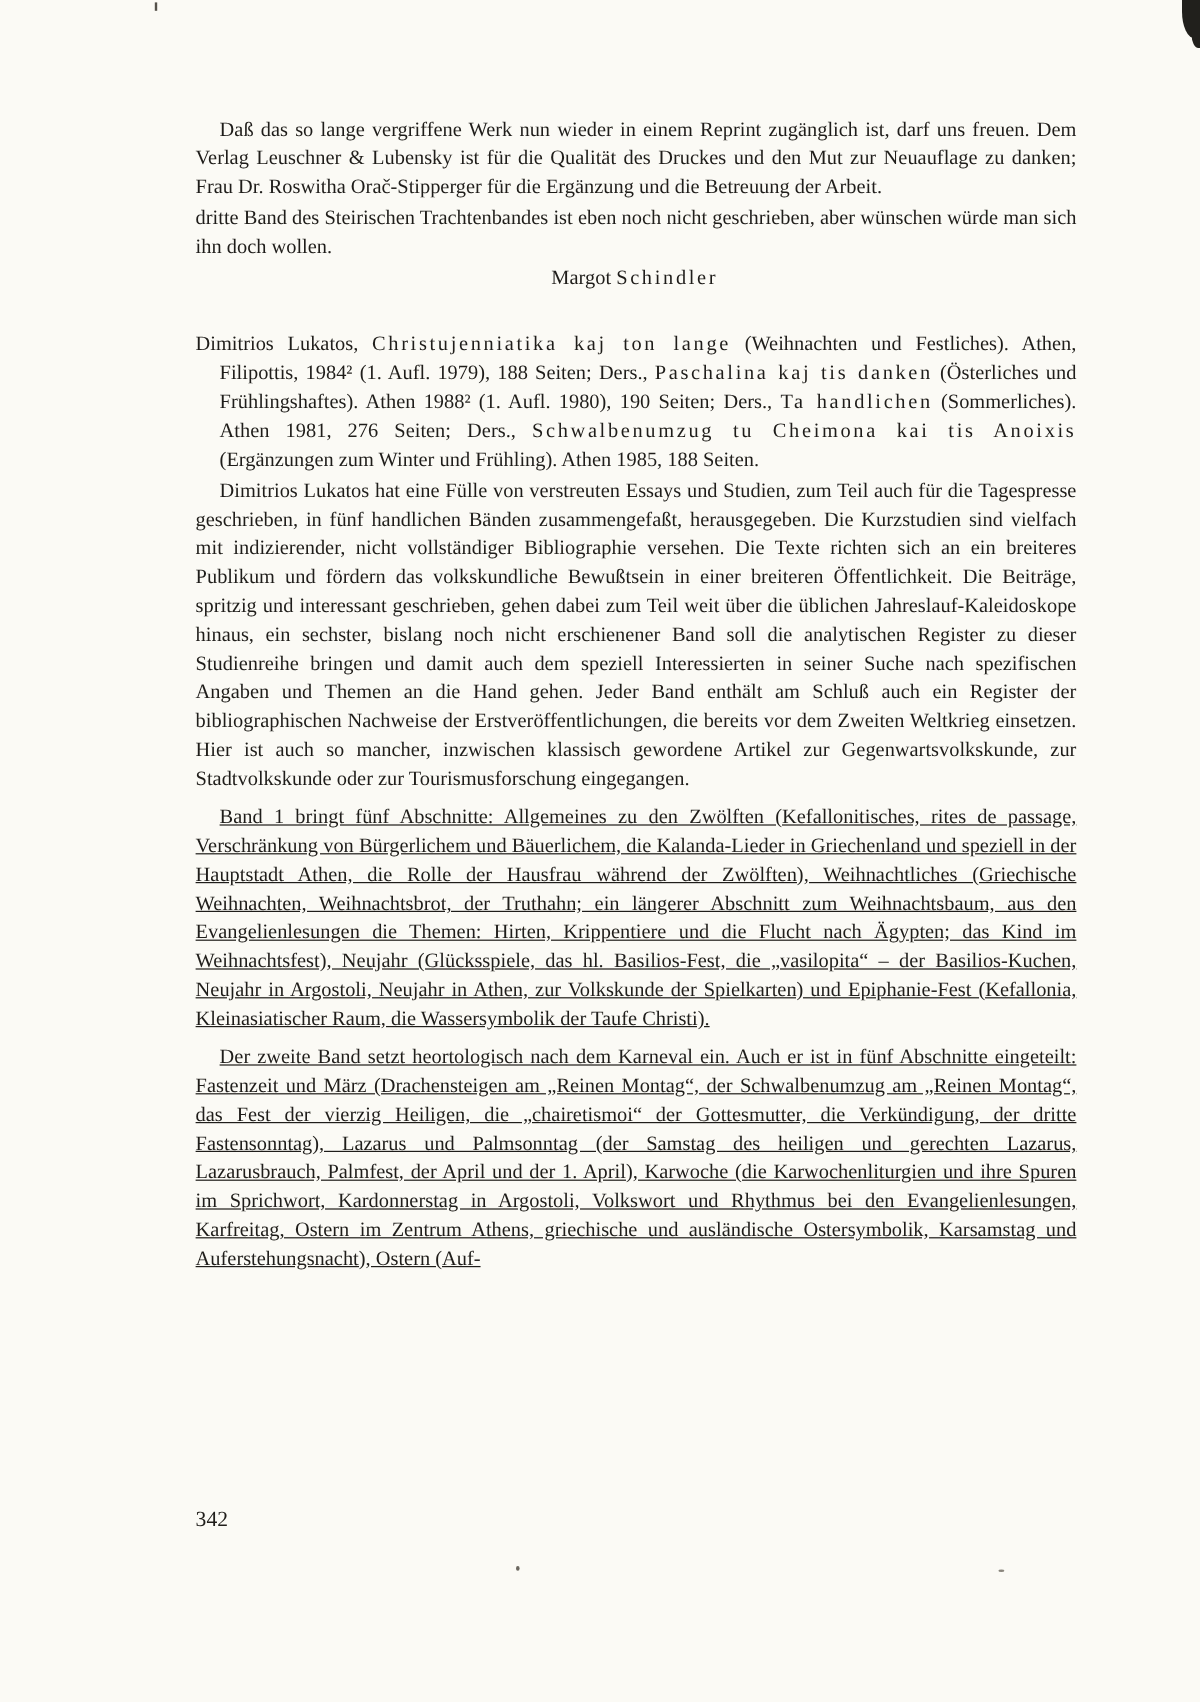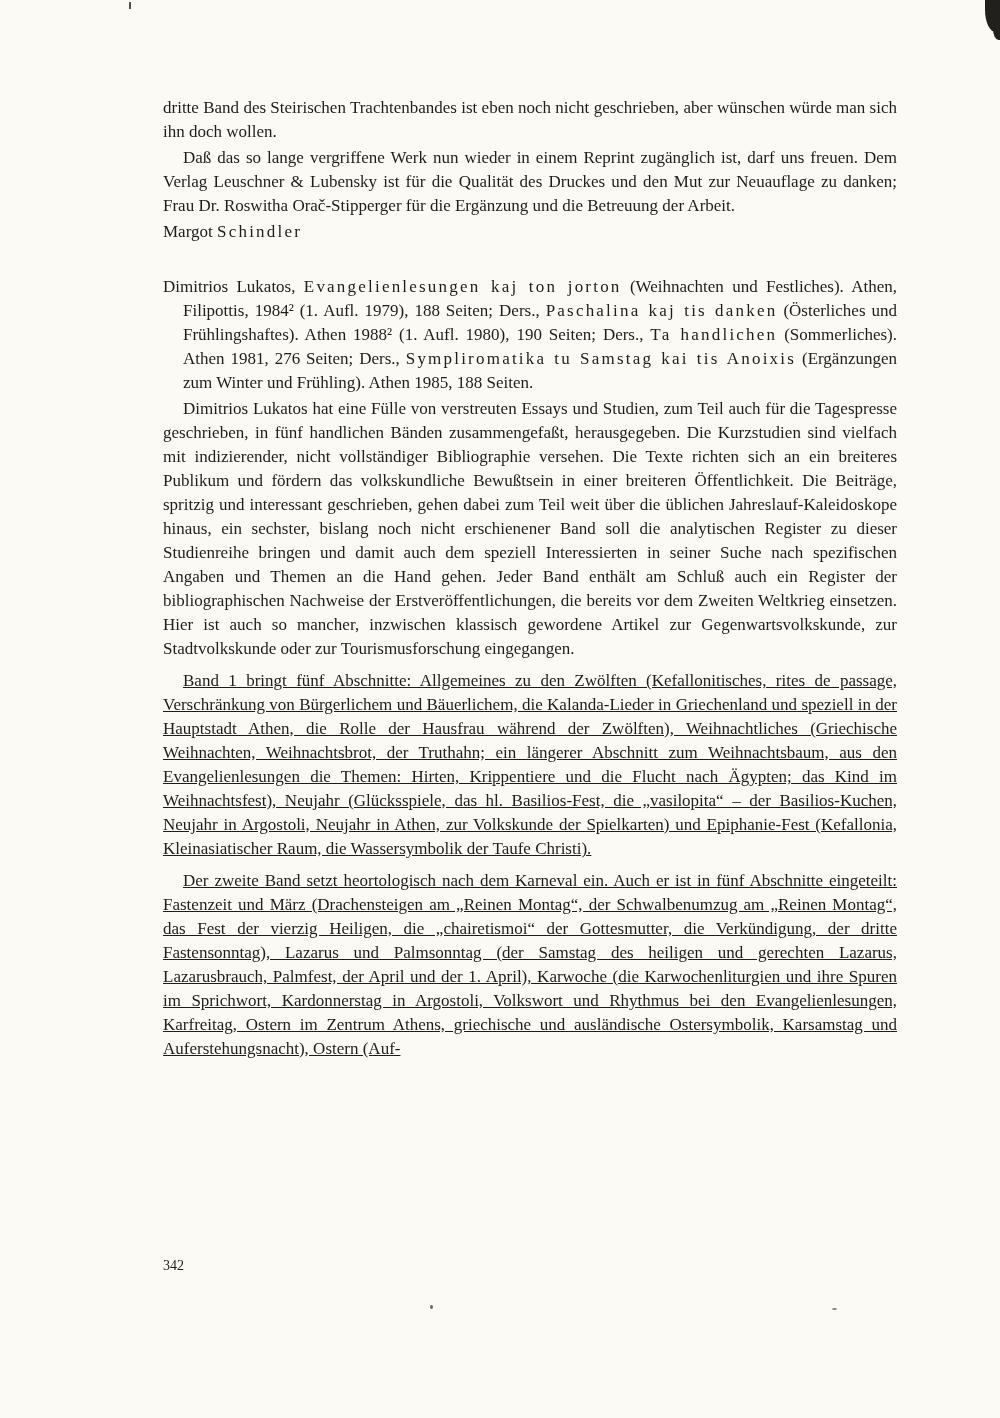--- a/index.html
+++ b/index.html
@@ -23,34 +23,34 @@
     width: 734px;
     font-size: 17px;
     line-height: 24px;
     text-align: justify;
     text-justify: inter-word;
   }
   p { margin: 0; }
   .body-par { text-indent: 20px; margin-top: 2px; }
   .no-indent { text-indent: 0; }
   .spaced-before { margin-top: 8px; text-decoration: underline; }
-  .signature { text-align: left; margin-top: 2px; padding-right: 2px; }
+  .signature { text-align: center; margin-top: 2px; padding-right: 2px; }
   .sperr { letter-spacing: 0.13em; }
   .bold { font-weight: 400; }
   .review-heading {
     margin-top: 31px;
     padding-left: 20px;
     text-indent: -20px;
     margin-bottom: 2px;
   }
   .page-number {
     position: absolute;
     left: 163px;
     top: 1254px;
-    font-size: 14px;
+    font-size: 18px;
     line-height: 24px;
   }
   
   .artifact { position: absolute; background: #26241f; }
   .corner-blob {
     right: 0; top: 0;
     width: 15px; height: 32px;
     border-radius: 0 0 0 70%;
     background: #21201c;
   }
@@ -85,41 +85,41 @@
 
 <div class="scan-page">
 
   <div class="artifact corner-blob"></div>
   <div class="artifact top-left-dash"></div>
   <div class="artifact speck-1"></div>
   <div class="artifact speck-2"></div>
 
   <main class="text-block">
 
+    <p class="body-par">Daß das so lange vergriffene Werk nun wieder in einem Reprint zugänglich ist, darf uns freuen. Dem Verlag Leuschner &amp; Lubensky ist für die Qualität des Druckes und den Mut zur Neuauflage zu danken; Frau Dr. Roswitha Orač-Stipperger für die Ergänzung und die Betreuung der Arbeit.</p>
+
     <p class="body-par no-indent">dritte Band des Steirischen Trachtenbandes ist eben noch nicht geschrieben, aber wünschen würde man sich ihn doch wollen.</p>
-
-    <p class="body-par">Daß das so lange vergriffene Werk nun wieder in einem Reprint zugänglich ist, darf uns freuen. Dem Verlag Leuschner &amp; Lubensky ist für die Qualität des Druckes und den Mut zur Neuauflage zu danken; Frau Dr. Roswitha Orač-Stipperger für die Ergänzung und die Betreuung der Arbeit.</p>
 
     <p class="signature">
       <span>Margot</span>
       <span class="sperr">Schindler</span>
     </p>
 
     <p class="review-heading">
       <b class="bold">Dimitrios Lukatos,</b>
-      <span class="sperr">Evangelienlesungen kaj ton jorton</span>
+      <span class="sperr">Christujenniatika kaj ton lange</span>
       <span>(Weihnachten und Festliches). Athen, Filipottis, 1984² (1. Aufl. 1979), 188 Seiten;</span>
       <b class="bold">Ders.,</b>
       <span class="sperr">Paschalina kaj tis danken</span>
       <span>(Österliches und Frühlingshaftes). Athen 1988² (1. Aufl. 1980), 190 Seiten;</span>
       <b class="bold">Ders.,</b>
       <span class="sperr">Ta handlichen</span>
       <span>(Sommerliches). Athen 1981, 276 Seiten;</span>
       <b class="bold">Ders.,</b>
-      <span class="sperr">Sympliromatika tu Samstag kai tis Anoixis</span>
+      <span class="sperr">Schwalbenumzug tu Cheimona kai tis Anoixis</span>
       <span>(Ergänzungen zum Winter und Frühling). Athen 1985, 188 Seiten.</span>
     </p>
 
     <p class="body-par">Dimitrios Lukatos hat eine Fülle von verstreuten Essays und Studien, zum Teil auch für die Tagespresse geschrieben, in fünf handlichen Bänden zusammengefaßt, herausgegeben. Die Kurzstudien sind vielfach mit indizierender, nicht vollständiger Bibliographie versehen. Die Texte richten sich an ein breiteres Publikum und fördern das volkskundliche Bewußtsein in einer breiteren Öffentlichkeit. Die Beiträge, spritzig und interessant geschrieben, gehen dabei zum Teil weit über die üblichen Jahreslauf-Kaleidoskope hinaus, ein sechster, bislang noch nicht erschienener Band soll die analytischen Register zu dieser Studienreihe bringen und damit auch dem speziell Interessierten in seiner Suche nach spezifischen Angaben und Themen an die Hand gehen. Jeder Band enthält am Schluß auch ein Register der bibliographischen Nachweise der Erstveröffentlichungen, die bereits vor dem Zweiten Weltkrieg einsetzen. Hier ist auch so mancher, inzwischen klassisch gewordene Artikel zur Gegenwartsvolkskunde, zur Stadtvolkskunde oder zur Tourismusforschung eingegangen.</p>
 
     <p class="body-par spaced-before">Band 1 bringt fünf Abschnitte: Allgemeines zu den Zwölften (Kefallonitisches, rites de passage, Verschränkung von Bürgerlichem und Bäuerlichem, die Kalanda-Lieder in Griechenland und speziell in der Hauptstadt Athen, die Rolle der Hausfrau während der Zwölften), Weihnachtliches (Griechische Weihnachten, Weihnachtsbrot, der Truthahn; ein längerer Abschnitt zum Weihnachtsbaum, aus den Evangelienlesungen die Themen: Hirten, Krippentiere und die Flucht nach Ägypten; das Kind im Weihnachtsfest), Neujahr (Glücksspiele, das hl. Basilios-Fest, die „vasilopita“ – der Basilios-Kuchen, Neujahr in Argostoli, Neujahr in Athen, zur Volkskunde der Spielkarten) und Epiphanie-Fest (Kefallonia, Kleinasiatischer Raum, die Wassersymbolik der Taufe Christi).</p>
 
     <p class="body-par spaced-before">Der zweite Band setzt heortologisch nach dem Karneval ein. Auch er ist in fünf Abschnitte eingeteilt: Fastenzeit und März (Drachensteigen am „Reinen Montag“, der Schwalbenumzug am „Reinen Montag“, das Fest der vierzig Heiligen, die „chairetismoi“ der Gottesmutter, die Verkündigung, der dritte Fastensonntag), Lazarus und Palmsonntag (der Samstag des heiligen und gerechten Lazarus, Lazarusbrauch, Palmfest, der April und der 1. April), Karwoche (die Karwochenliturgien und ihre Spuren im Sprichwort, Kardonnerstag in Argostoli, Volkswort und Rhythmus bei den Evangelienlesungen, Karfreitag, Ostern im Zentrum Athens, griechische und ausländische Ostersymbolik, Karsamstag und Auferstehungsnacht), Ostern (Auf-</p>
 
   </main>

